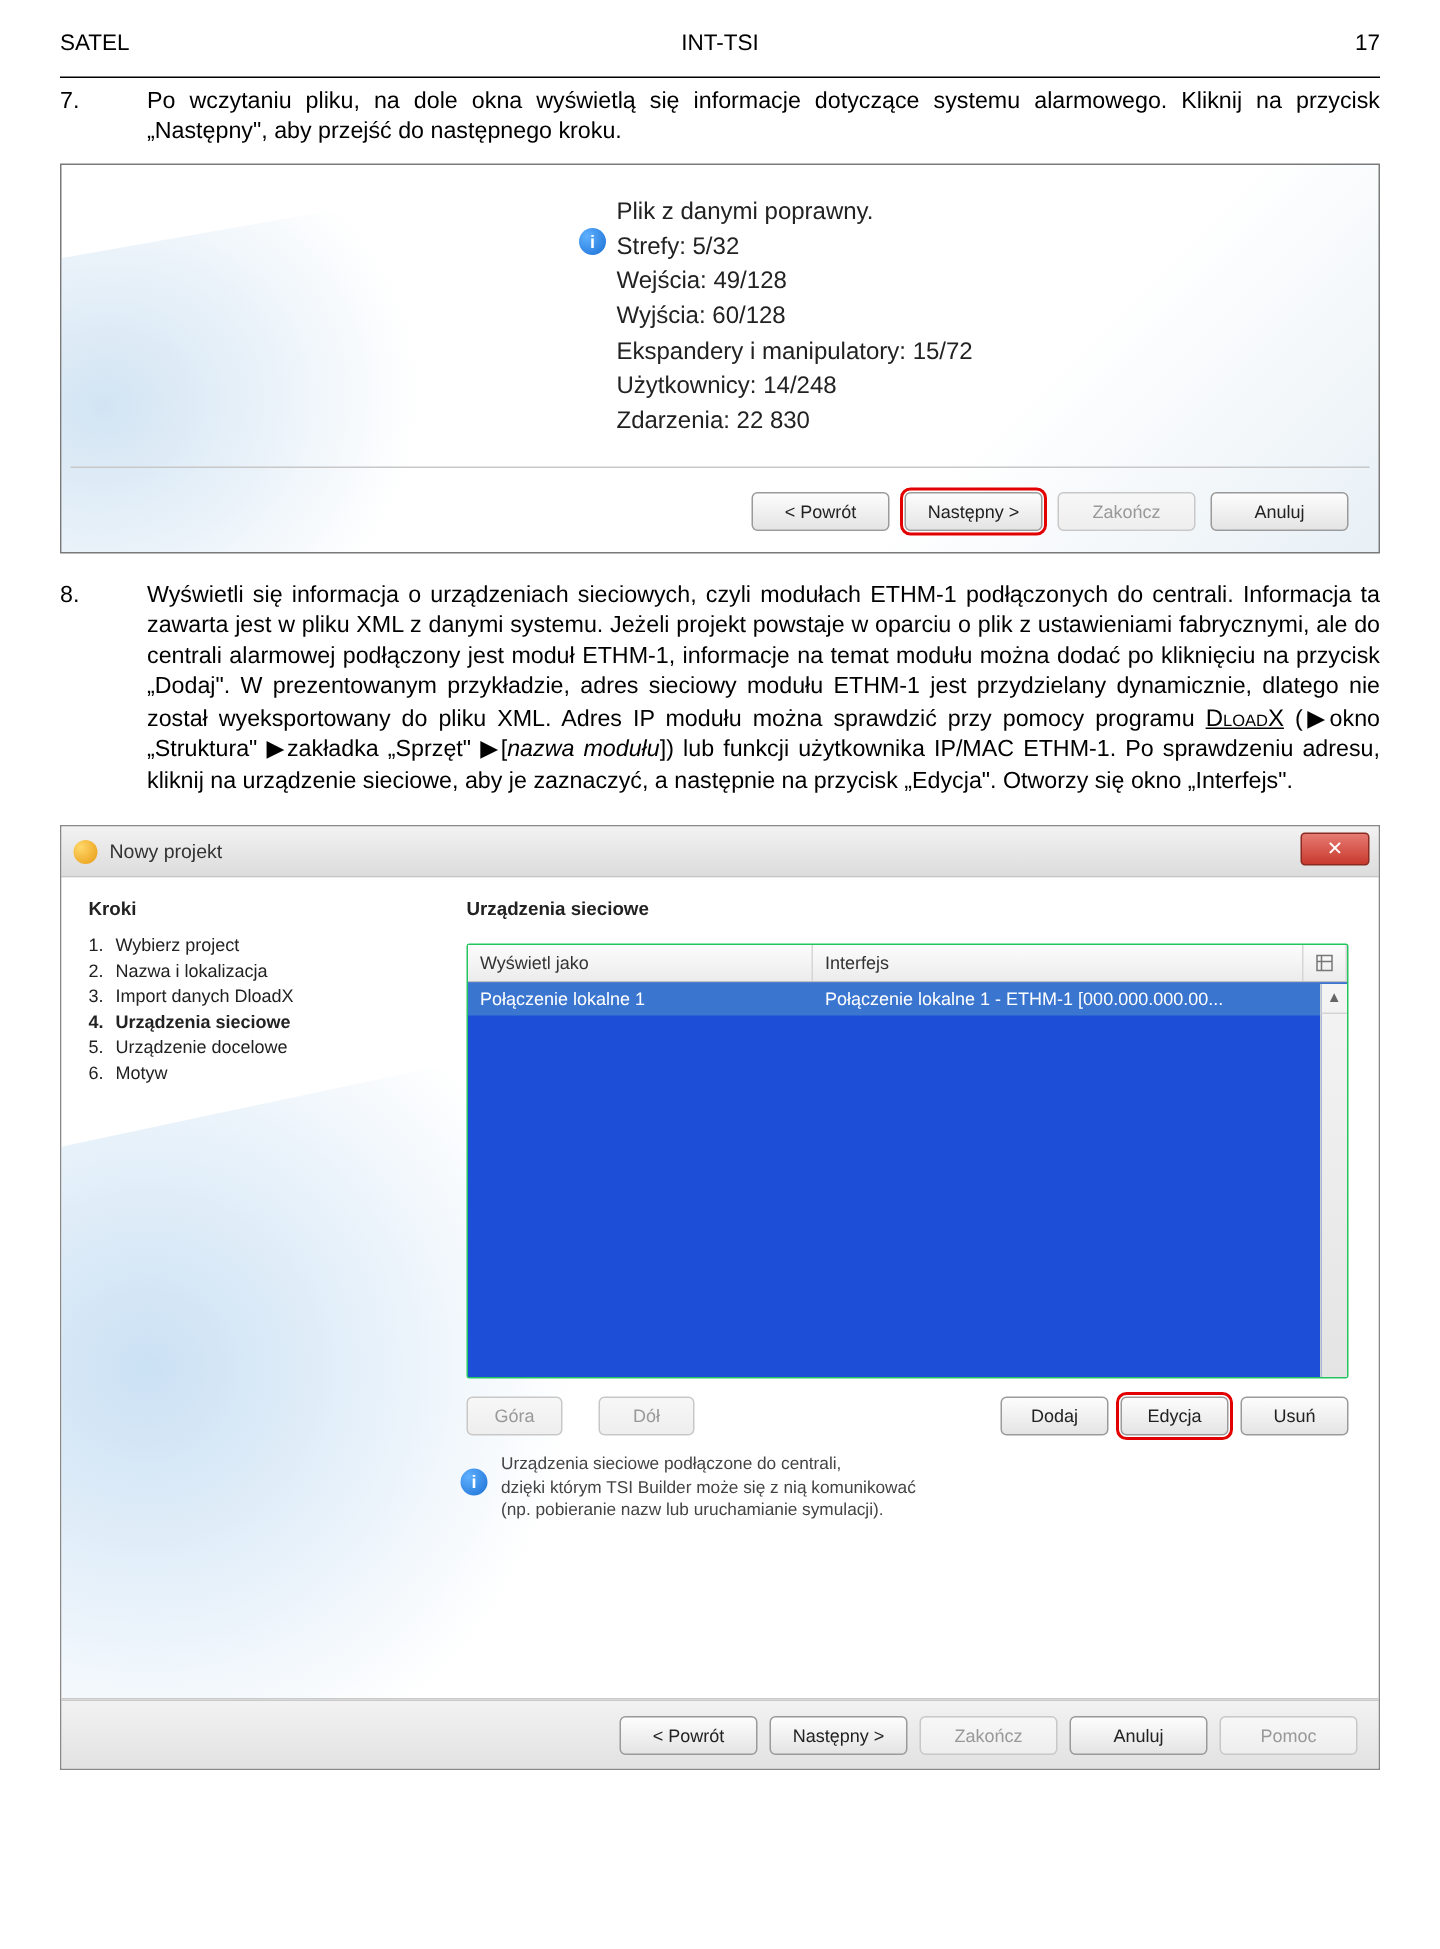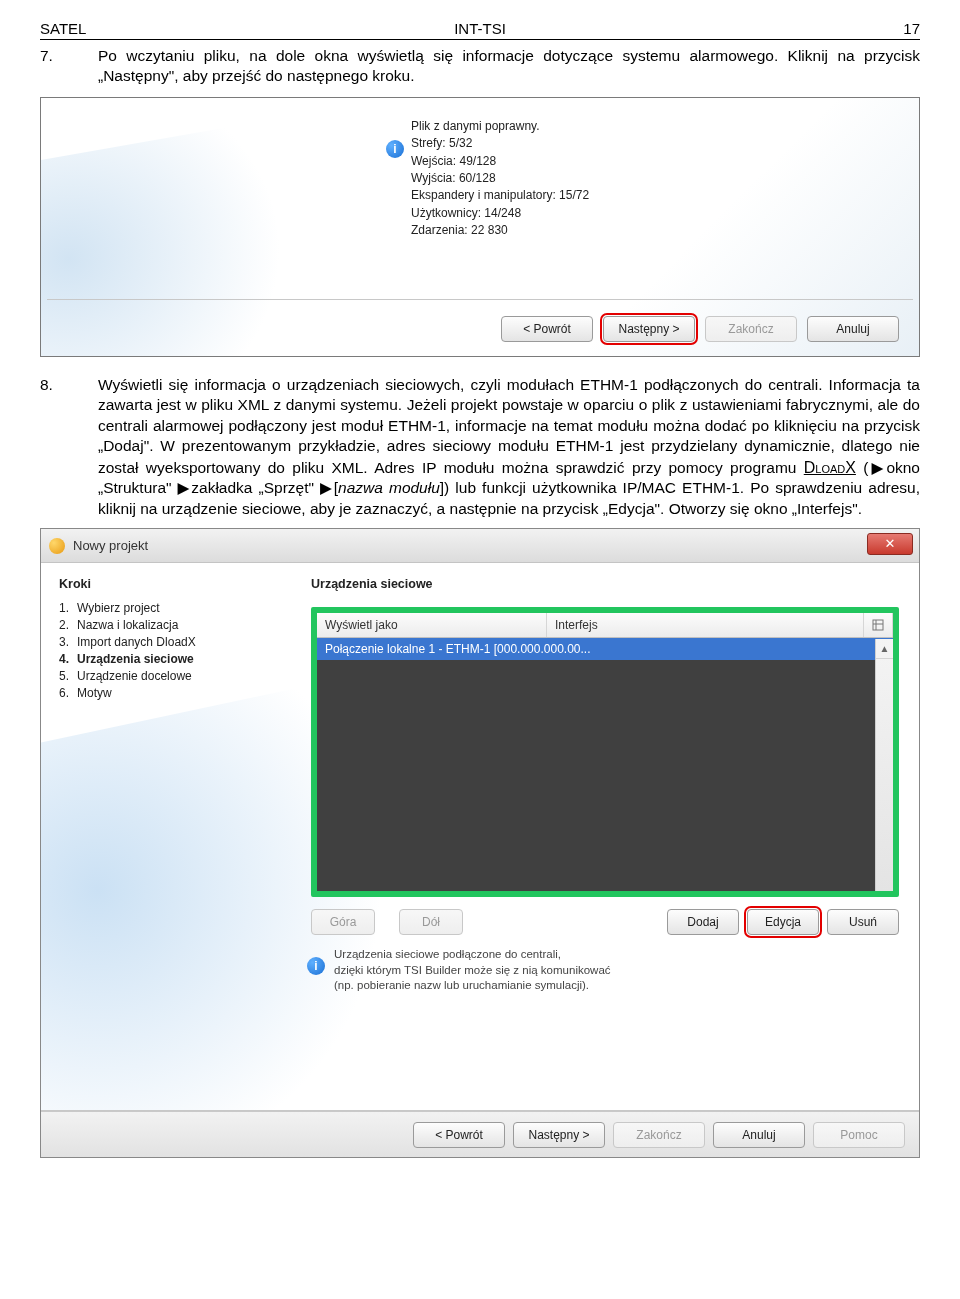--- a/index.html
+++ b/index.html
@@ -6,21 +6,21 @@
   body {
     font-family: Arial, sans-serif;
     background: #fff;
     color: #000;
     width: 960px;
     padding: 20px 40px 40px 40px;
   }
   .doc-header {
     position: relative;
     border-bottom: 1px solid #000;
-    padding-bottom: 2px;
+    padding-bottom: 14px;
     margin-bottom: 6px;
     font-size: 15px;
   }
   .doc-header-left { position: absolute; left: 0; }
   .doc-header-center { text-align: center; }
   .doc-header-right { position: absolute; right: 0; top: 0; }
   .body-text {
     font-size: 15.5px;
     line-height: 1.32;
     text-align: justify;
@@ -42,21 +42,21 @@
     overflow: hidden;
   }
   .shot1 { height: 260px; }
   .shot1-swoosh {
     position: absolute; left: -30px; top: 40px; width: 340px; height: 340px;
     background: radial-gradient(ellipse at 20% 30%, rgba(180,210,235,0.6), transparent 55%);
     transform: rotate(-10deg);
   }
   .info-block {
     position: absolute; left: 370px; top: 20px;
-    font-size: 12px; color: #222; line-height: 1.45;
+    font-size: 16px; color: #222; line-height: 1.45;
   }
   .info-icon {
     position: absolute; left: 345px; top: 42px;
     width: 18px; height: 18px; border-radius: 50%;
     background: radial-gradient(circle at 30% 30%, #5fb0ff, #1a6fd4);
     color: #fff; text-align: center; line-height: 18px; font-size: 12px; font-weight: bold;
   }
   .shot1-hr {
     position: absolute; left: 6px; right: 6px; bottom: 56px;
     border-top: 1px solid #c8c8c8;
@@ -73,21 +73,21 @@
     display: inline-flex; align-items: center; justify-content: center;
     padding: 0 8px;
   }
   .win-btn.disabled { color: #999; border-color: #c8c8c8; background: linear-gradient(#f7f7f7,#eee); }
   .win-btn.highlight { outline: 2px solid #e30000; outline-offset: 1px; }
 
   
   .shot2-wrap {
     border: 1px solid #888;
     background: #ededed;
-    margin-top: 9px;
+    margin-top: 19px;
   }
   .win-titlebar {
     height: 34px;
     background: linear-gradient(#f2f2f2, #dcdcdc);
     border-bottom: 1px solid #c4c4c4;
     display: flex; align-items: center; padding: 0 8px;
     position: relative;
   }
   .win-title-icon {
     width: 16px; height: 16px; margin-right: 8px;
@@ -123,22 +123,22 @@
   .steps-list li { margin-bottom: 3px; }
   .steps-list li.current { font-weight: bold; }
   .steps-num { display: inline-block; width: 18px; }
 
   .right-title {
     position: absolute; left: 270px; top: 14px;
     font-size: 12.5px; font-weight: bold; color: #222;
   }
   .grid {
     position: absolute; left: 270px; top: 44px; right: 20px; height: 290px;
-    border: 6px solid #22c55e; border-radius: 2px;
-    background: #404040;
+    border: 1px solid #22c55e; border-radius: 2px;
+    background: #1d4ed8;
     font-size: 12px;
   }
   .grid-header {
     display: flex; border-bottom: 1px solid #c0c0c0;
     background: linear-gradient(#fcfcfc,#ececec);
   }
   .grid-header .gh {
     padding: 5px 8px; color: #333;
     border-right: 1px solid #d6d6d6;
   }
@@ -268,20 +268,21 @@
         <div class="gh gh2">Interfejs</div>
         <div class="gh gh-gear">
           <svg width="12" height="12" viewBox="0 0 12 12">
               <rect x="1" y="1" width="10" height="10" fill="none" stroke="#777" stroke-width="1"></rect>
               <line x1="4" y1="1" x2="4" y2="11" stroke="#777"></line>
               <line x1="1" y1="5" x2="11" y2="5" stroke="#777"></line>
             </svg>
         </div>
       </div>
       <div class="grid-row">
+        <div class="gc gc1">Połączenie lokalne 1</div>
         <div class="gc gc2">Połączenie lokalne 1 - ETHM-1 [000.000.000.00...</div>
       </div>
       <div class="grid-scroll">
         <div class="arrow-up">▲</div>
       </div>
     </div>
 
     <div class="row-btns-top">
       <span class="win-btn disabled" style="min-width:64px">Góra</span>
       <span class="win-btn disabled" style="min-width:64px">Dół</span>

